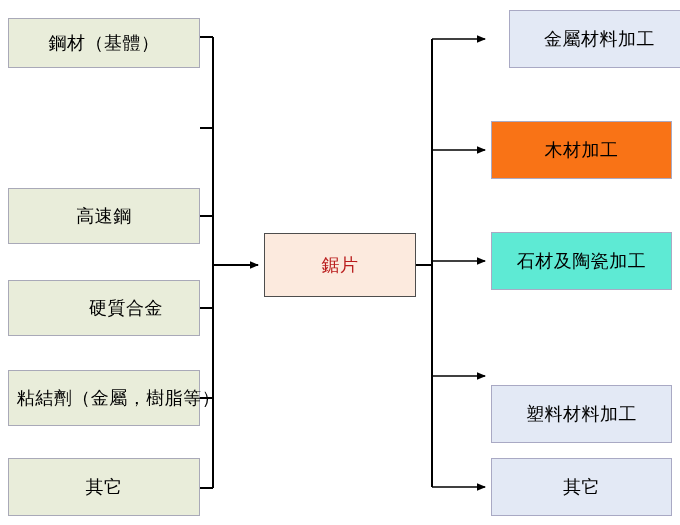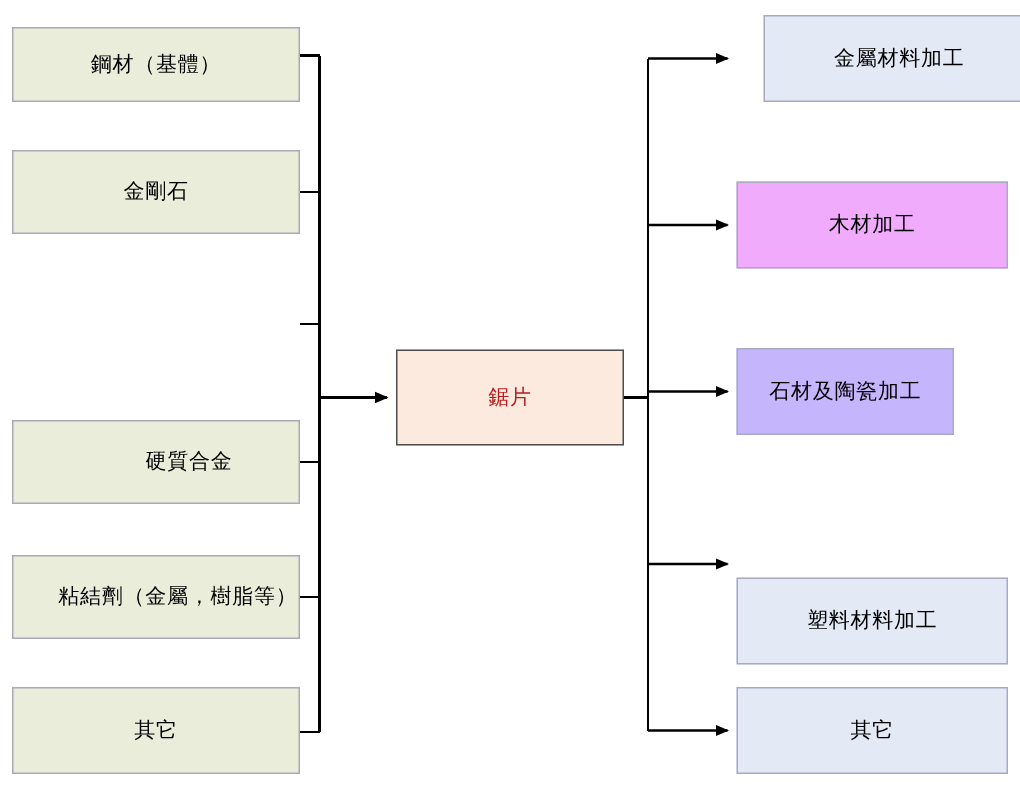--- a/index.html
+++ b/index.html
@@ -18,21 +18,21 @@
     background: #ffffff;
     overflow: hidden;
   }
   .node {
     position: absolute;
     box-sizing: border-box;
     display: flex;
     align-items: center;
     justify-content: center;
     text-align: center;
-    font-size: 14px;
+    font-size: 18px;
     line-height: 1.2;
     color: #000000;
     letter-spacing: 0.5px;
     white-space: nowrap;
   }
   .node-input {
     background: #e9edda;
     border: 1px solid #a9a9b8;
   }
   .node-center {
@@ -92,44 +92,44 @@
       <path d="M 432 150 L 485 150" marker-end="url(#arrow)"></path>
       <path d="M 432 261 L 485 261" marker-end="url(#arrow)"></path>
       <path d="M 432 376 L 485 376" marker-end="url(#arrow)"></path>
       <path d="M 432 487 L 485 487" marker-end="url(#arrow)"></path>
     </g>
   </svg>
 
   <div class="node node-input" id="n-in-0" style="left: 8px; top: 18px; width: 192px; height: 50px; background: rgb(233, 237, 218); border-color: rgb(169, 169, 184); color: rgb(0, 0, 0);">
     <span class="node-label">鋼材（基體）</span>
   </div>
-  <div class="node node-input" id="n-in-1" style="left: 8px; top: 100px; width: 192px; height: 56px; background: rgb(233, 237, 218); border-color: rgb(169, 169, 184); color: rgb(0, 0, 0);">
-    <span class="node-label">金剛石</span>
+  <div class="node node-input" id="n-in-2" style="left: 8px; top: 188px; width: 192px; height: 56px; background: rgb(233, 237, 218); border-color: rgb(169, 169, 184); color: rgb(0, 0, 0);">
+    <span class="node-label">高速鋼</span>
   </div>
   <div class="node node-input" id="n-in-3" style="left: 8px; top: 280px; width: 192px; height: 56px; background: rgb(233, 237, 218); border-color: rgb(169, 169, 184); color: rgb(0, 0, 0); padding-left: 44px;">
     <span class="node-label">硬質合金</span>
   </div>
   <div class="node node-input" id="n-in-4" style="left: 8px; top: 370px; width: 192px; height: 56px; background: rgb(233, 237, 218); border-color: rgb(169, 169, 184); color: rgb(0, 0, 0); padding-left: 29px;">
     <span class="node-label">粘結劑（金屬，樹脂等）</span>
   </div>
   <div class="node node-input" id="n-in-5" style="left: 8px; top: 458px; width: 192px; height: 58px; background: rgb(233, 237, 218); border-color: rgb(169, 169, 184); color: rgb(0, 0, 0);">
     <span class="node-label">其它</span>
   </div>
 
   <div class="node node-center" id="n-center" style="left: 264px; top: 233px; width: 152px; height: 64px; background: rgb(252, 234, 222); border-color: rgb(77, 77, 77); color: #b91c1c;">
     <span class="node-label">鋸片</span>
   </div>
 
   <div class="node node-output" id="n-out-0" style="left: 491px; top: 10px; width: 181px; height: 58px; background: rgb(227, 233, 245); border-color: rgb(169, 169, 196); color: rgb(0, 0, 0); margin-left: 18px;">
     <span class="node-label">金屬材料加工</span>
   </div>
-  <div class="node node-output" id="n-out-1" style="left: 491px; top: 121px; width: 181px; height: 58px; background: #f0abfc; border-color: rgb(169, 169, 196); color: rgb(0, 0, 0);">
+  <div class="node node-output" id="n-out-1" style="left: 491px; top: 121px; width: 181px; height: 58px; background: #f97316; border-color: rgb(169, 169, 196); color: rgb(0, 0, 0);">
     <span class="node-label">木材加工</span>
   </div>
-  <div class="node node-output" id="n-out-2" style="left: 491px; top: 232px; width: 145px; height: 58px; background: #c4b5fd; border-color: rgb(169, 169, 196); color: rgb(0, 0, 0);">
+  <div class="node node-output" id="n-out-2" style="left: 491px; top: 232px; width: 181px; height: 58px; background: #5eead4; border-color: rgb(169, 169, 196); color: rgb(0, 0, 0);">
     <span class="node-label">石材及陶瓷加工</span>
   </div>
   <div class="node node-output" id="n-out-3" style="left: 491px; top: 347px; width: 181px; height: 58px; background: rgb(227, 233, 245); border-color: rgb(169, 169, 196); color: rgb(0, 0, 0); margin-top: 38px;">
     <span class="node-label">塑料材料加工</span>
   </div>
   <div class="node node-output" id="n-out-4" style="left: 491px; top: 458px; width: 181px; height: 58px; background: rgb(227, 233, 245); border-color: rgb(169, 169, 196); color: rgb(0, 0, 0);">
     <span class="node-label">其它</span>
   </div>
 
 </div>

